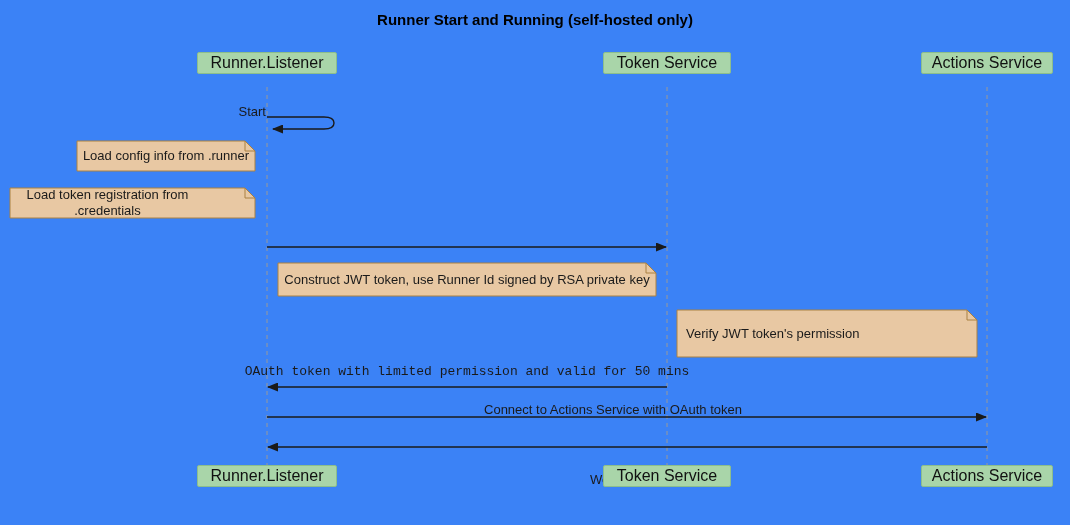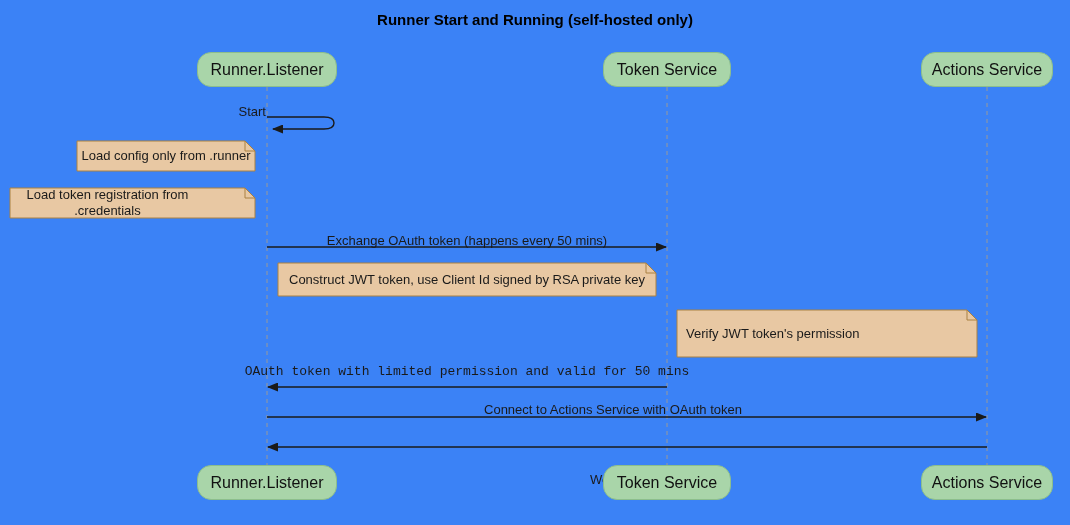--- a/index.html
+++ b/index.html
@@ -6,22 +6,22 @@
   .canvas {
     position:relative; width:1070px; height:525px; background:#3b82f6;
     font-family:"Liberation Sans", sans-serif; color:#1a1a1a; overflow:hidden;
   }
   .svg-layer { position:absolute; left:0; top:0; width:1070px; height:525px; }
   .diagram-title {
     position:absolute; top:11px; left:0; width:100%; text-align:center;
     font-weight:bold; font-size:15px; color:#000;
   }
   .participant {
-    position:absolute; height:35px; box-sizing:border-box;
-    background:#A9D5A9; border:1px solid #8CBE8C; border-radius:14px;
+    position:absolute; height:22px; box-sizing:border-box;
+    background:#A9D5A9; border:1px solid #8CBE8C; border-radius:2px;
     display:flex; align-items:center; justify-content:center;
     font-size:16px; color:#111;
   }
   .note-text {
     position:absolute; box-sizing:border-box; font-size:13px;
     display:flex; align-items:center; justify-content:center;
     text-align:center; line-height:16px; color:#1a1a1a;
   }
   .note-text.multiline {
     flex-direction:column; align-items:flex-start; justify-content:center;
@@ -83,28 +83,27 @@
   </div>
   <div class="participant" style="left:603px; top:52px; width:128px;">
     <span>Token Service</span>
   </div>
   <div class="participant" style="left:921px; top:52px; width:132px;">
     <span>Actions Service</span>
   </div>
 
   <div class="start-label" style="left:204px; top:104px; width:62px;">Start</div>
 
-  <div class="note-text" style="left:77px; top:141px; width:178px; height:30px;">Load config only from .runner</div>
+  <div class="note-text" style="left:77px; top:141px; width:178px; height:30px;">Load config info from .runner</div>
   <div class="note-text" style="left:10px; top:188px; width:195px; height:30px;">Load token registration from .credentials</div>
-  <div class="note-text" style="left:278px; top:263px; width:378px; height:33px;">Construct JWT token, use Client Id signed by RSA private key</div>
+  <div class="note-text" style="left:278px; top:263px; width:378px; height:33px;">Construct JWT token, use Runner Id signed by RSA private key</div>
   <div class="note-text multiline" style="left:677px; top:310px; width:300px; height:47px;">
     <span>Verify JWT token's permission</span>
   </div>
 
-  <div class="msg-label" style="left:467px; top:233px;">Exchange OAuth token (happens every 50 mins)</div>
   <div class="msg-label" style="left:467px; top:364px;font-family:Liberation Mono, monospace;">OAuth token with limited permission and valid for 50 mins</div>
   <div class="msg-label" style="left:613px; top:402px;">Connect to Actions Service with OAuth token</div>
   <div class="msg-label" style="left:627px; top:432px;margin-top:40px;">Workflow job</div>
 
   <div class="participant" style="left:197px; top:465px; width:140px;">
     <span>Runner.Listener</span>
   </div>
   <div class="participant" style="left:603px; top:465px; width:128px;">
     <span>Token Service</span>
   </div>

